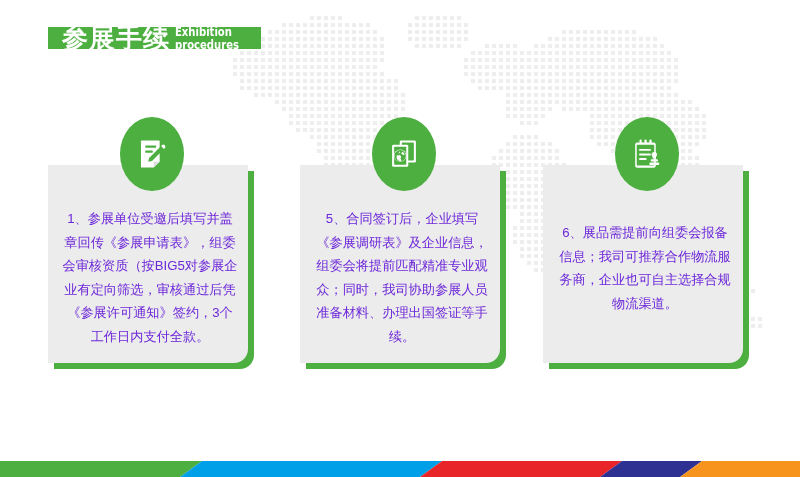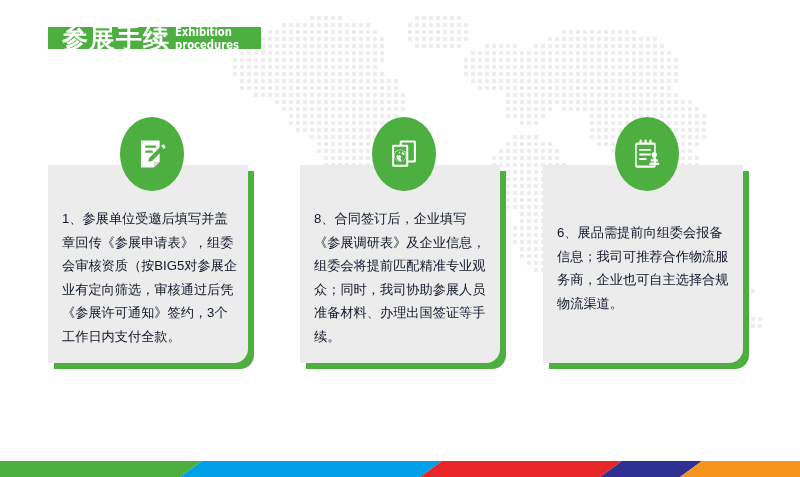--- a/index.html
+++ b/index.html
@@ -92,21 +92,22 @@
     width: 200px;
     height: 198px;
     background: #ececec;
     border-radius: 0 0 14px 0;
   }
   .card-text {
     position: absolute;
     left: 14px;
     right: 10px;
     top: 42px;
-    color: #0f172a;
+    text-align: center;
+    color: #6d28d9;
     font-size: 13.2px;
     line-height: 1.78;
     letter-spacing: 0px;
     font-family: "Liberation Sans", "DejaVu Sans", sans-serif;
   }
   .card-3 .card-text { top: 56px; }
 
   
   .card-circle {
     position: absolute;
@@ -163,21 +164,21 @@
         <rect x="12" y="16" width="9" height="2.6" rx="1.1" fill="#4CAF3F"></rect>
         <path fill="#4CAF3F" d="M30.2 11.2 l3.4 3.4 -13.6 13.6 -4.4 1 1 -4.4 z"></path>
         <path fill="#ffffff" d="M31.6 9.8 a2.4 2.4 0 0 1 3.4 3.4 l-0.9 0.9 -3.4 -3.4 z"></path>
       </svg>
     </div>
   </div>
 
   <div class="step-card card-2" style="left:300px;">
     <div class="card-accent"></div>
     <div class="card-body">
-      <div class="card-text">8、合同签订后，企业填写《参展调研表》及企业信息，组委会将提前匹配精准专业观众；同时，我司协助参展人员准备材料、办理出国签证等手续。</div>
+      <div class="card-text">5、合同签订后，企业填写《参展调研表》及企业信息，组委会将提前匹配精准专业观众；同时，我司协助参展人员准备材料、办理出国签证等手续。</div>
     </div>
     <div class="card-circle">
       <svg width="34" height="34" viewBox="0 0 40 40" xmlns="http://www.w3.org/2000/svg">
         <rect x="15" y="4" width="19" height="26" rx="1.6" fill="#ffffff"></rect>
         <rect x="17.4" y="6.4" width="14.2" height="21.2" rx="0.8" fill="#4CAF3F"></rect>
         <rect x="6" y="9" width="19" height="26" rx="1.6" fill="#ffffff"></rect>
         <rect x="8.4" y="11.4" width="14.2" height="21.2" rx="0.8" fill="#4CAF3F"></rect>
         <circle cx="15.5" cy="22" r="7.2" fill="#ffffff"></circle>
         <path fill="#4CAF3F" d="M15.5 15.3 a6.7 6.7 0 0 0 -6.7 6.7 a6.7 6.7 0 0 0 6.7 6.7 a6.7 6.7 0 0 0 6.7 -6.7 a6.7 6.7 0 0 0 -6.7 -6.7 z m-1.1 1.5 l1.4 1.5 -1.9 1.1 -2.2 -0.4 -0.9 1.2 1.8 1.5 2.5 -0.5 1.6 1.6 -0.8 2.4 1.1 2.3 -0.9 0.9 a5.4 5.4 0 0 1 -4.9 -5.4 a5.4 5.4 0 0 1 3.2 -4.9 z m3.6 0.5 a5.4 5.4 0 0 1 3 3.4 l-1.9 0.5 -2.3 -1.8 1.2 -2.1 z"></path>
       </svg>

